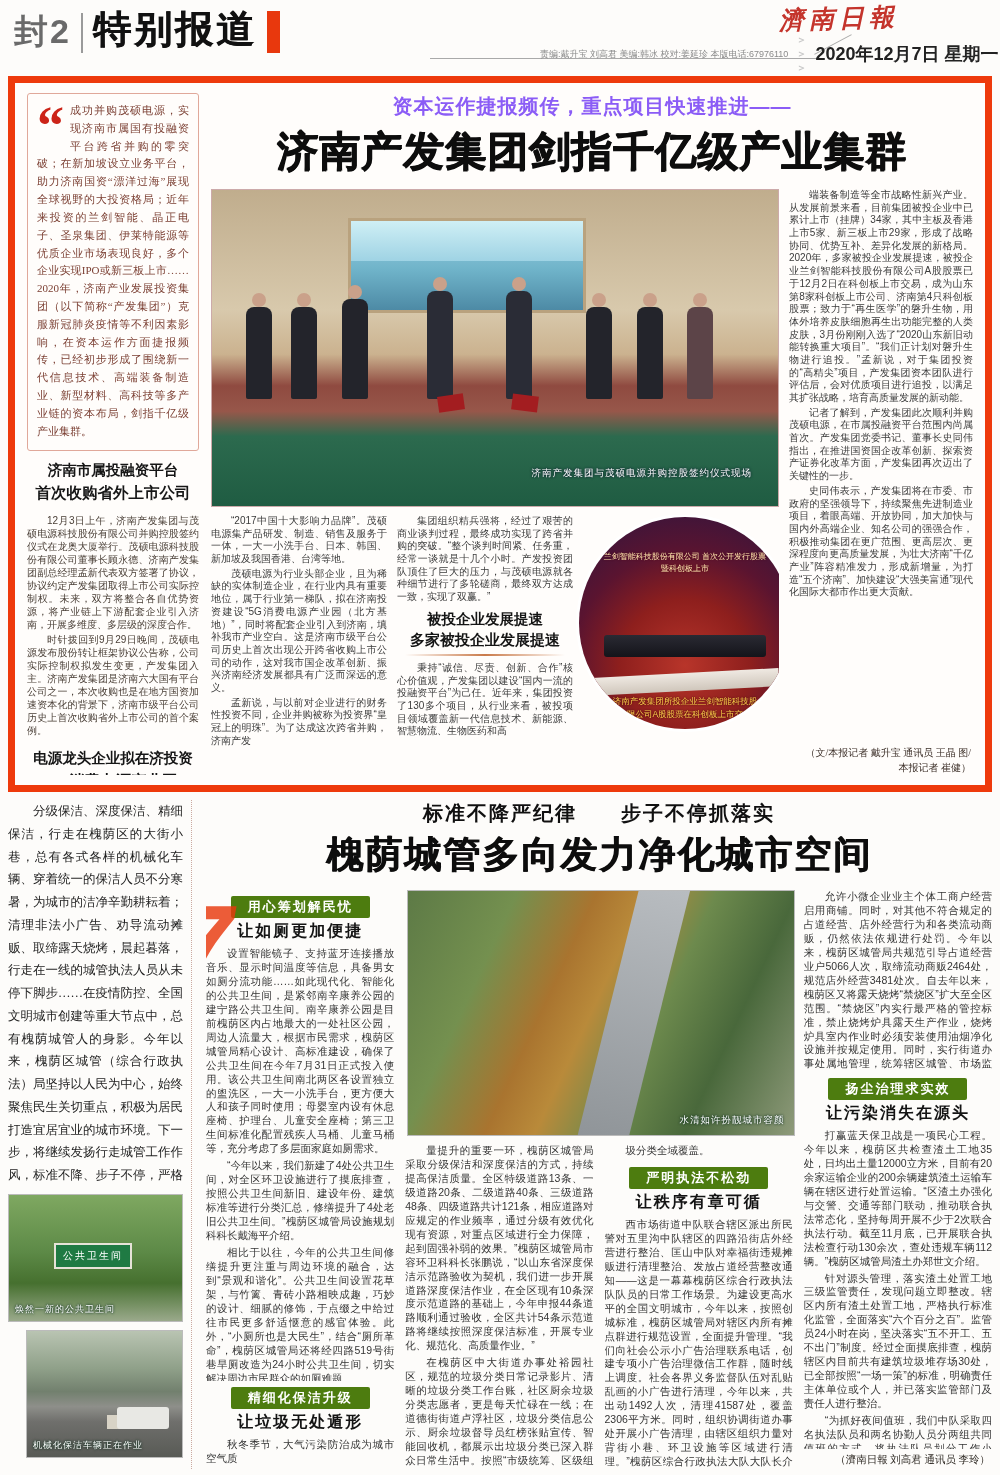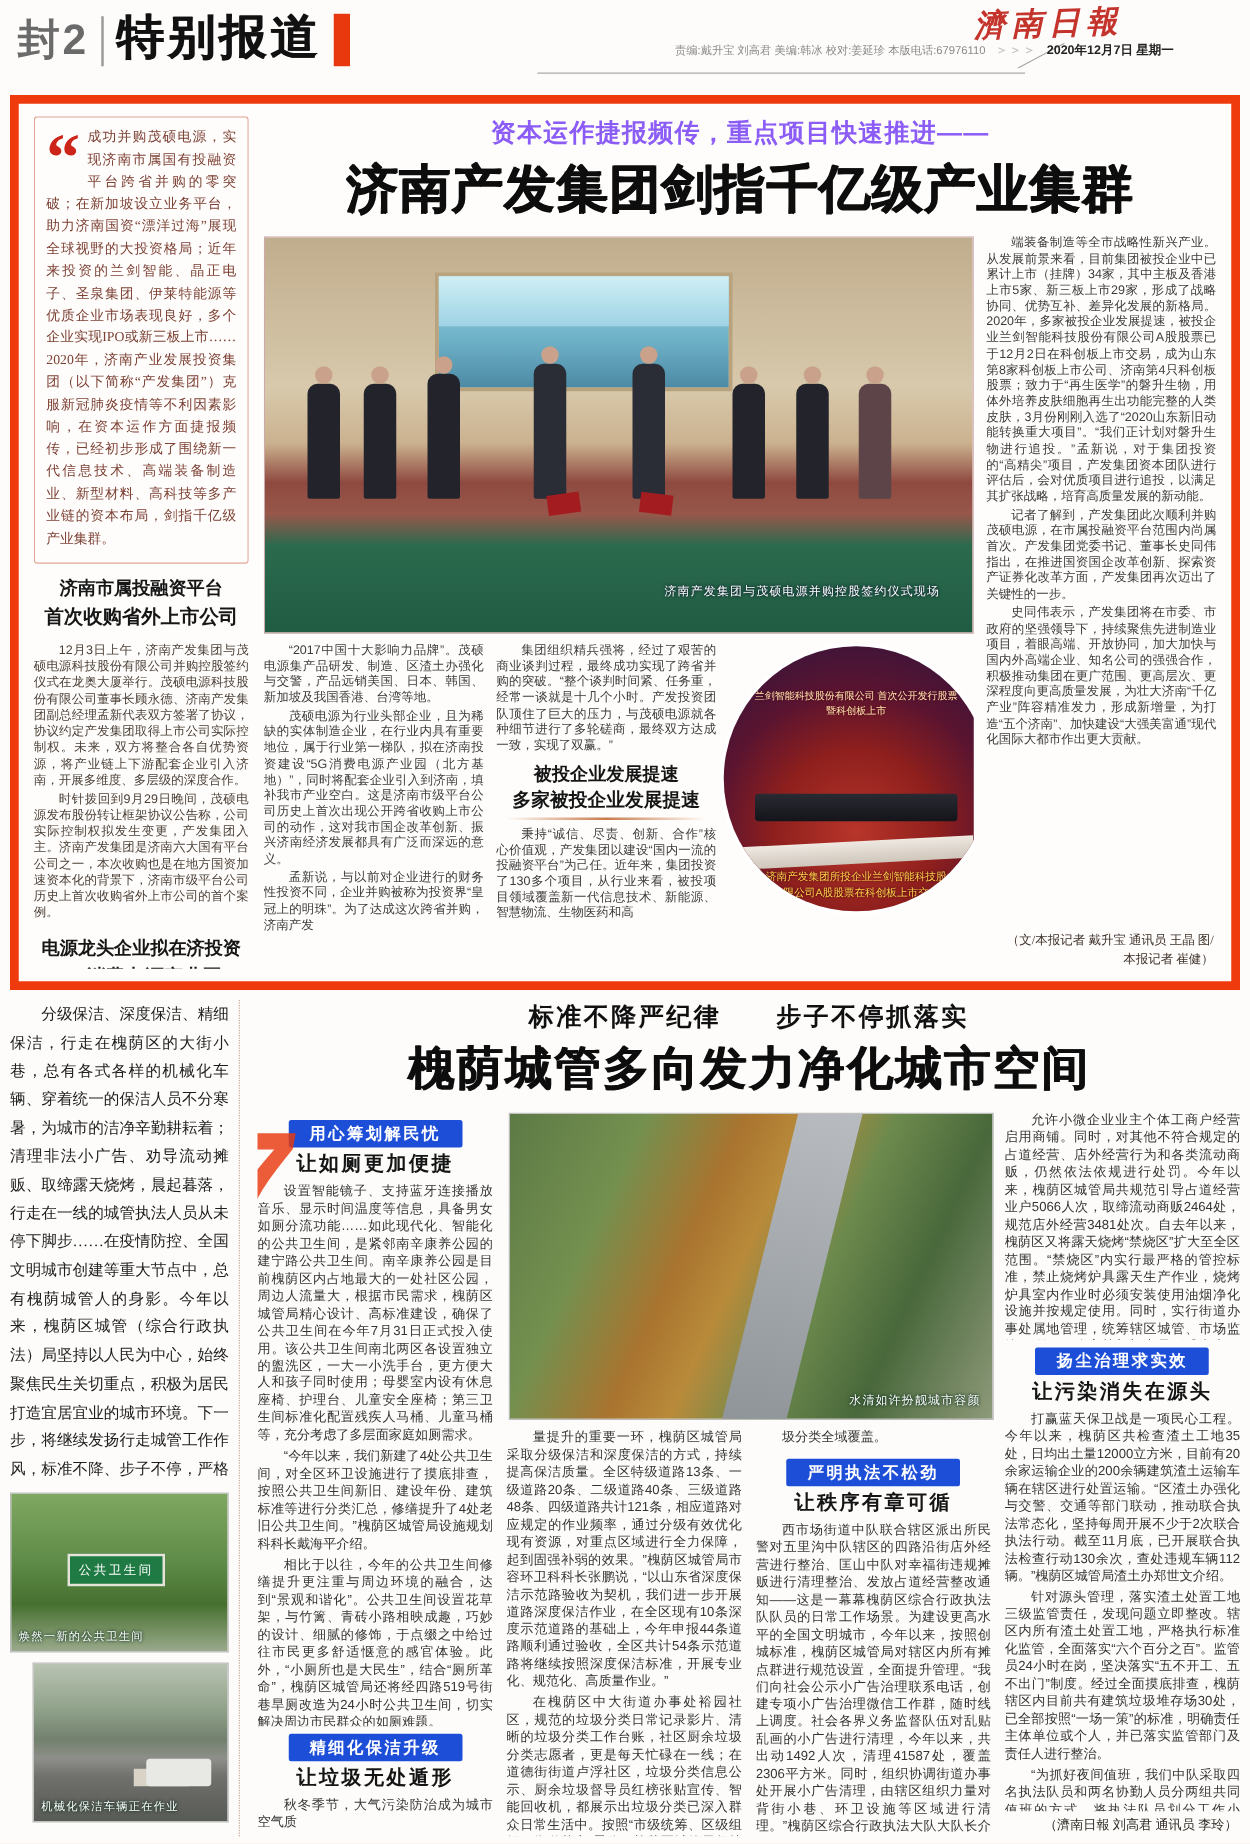--- a/index.html
+++ b/index.html
@@ -12,21 +12,21 @@
   .pageno { font-size:34px; color:#6a6a6a; font-weight:bold; letter-spacing:2px; }
   .hdr-div { width:2px; height:40px; background:#9a9a9a; margin-bottom:2px; }
   .secname { font-size:38px; font-weight:900; color:#111; font-family:"Liberation Serif","DejaVu Serif",serif; letter-spacing:3px; text-shadow:0.8px 0 #111; }
   .redblock { width:13px; height:42px; background:#e8380d; margin-bottom:2px; }
   .hdr-line1 { position:absolute; left:430px; top:58px; width:390px; height:1px; background:#a9a9a9; }
   .hdr-line2 { position:absolute; left:812px; top:44px; width:42px; height:1px; background:#a9a9a9; transform:rotate(-28deg); }
   .paper-name { position:absolute; right:18px; top:2px; font-family:"Liberation Serif","DejaVu Serif",serif; font-style:italic; font-weight:bold; font-size:25px; color:#c4342c; letter-spacing:5px; transform:rotate(-2deg); }
   .credit-line { position:absolute; left:540px; top:33px; width:450px; display:flex; align-items:center; gap:8px; }
   .credit-txt { font-size:9px; color:#8a8a8a; white-space:nowrap; }
   .arrows { font-size:10px; color:#c9c9c9; letter-spacing:1px; font-weight:bold; }
-  .date-txt { font-size:10px; color:#222; font-weight:bold; white-space:nowrap; }
+  .date-txt { font-size:18px; color:#222; font-weight:bold; white-space:nowrap; }
 
   
   .redbox { position:absolute; left:8px; top:76px; width:984px; height:716px; border:7px solid #ee3a0c; background:#fffdfb; padding:10px 12px; display:flex; gap:12px; }
   .rail { width:172px; flex:none; display:flex; flex-direction:column; overflow:hidden; }
   .quotebox { border:1px solid #e0a89a; border-radius:3px; padding:8px 9px 10px; position:relative; }
   .qmark { font-size:54px; line-height:0.6; color:#cc2418; font-family:"Liberation Serif",serif; font-weight:bold; float:left; margin:8px 6px 0 0; }
   .qtext { font-family:"Liberation Serif","DejaVu Serif",serif; font-size:11px; line-height:1.62; color:#7c4034; text-align:justify; }
   .railsec-h1 { margin-top:10px; text-align:center; font-weight:bold; font-size:14.5px; color:#161616; }
   .railsec-h2 { text-align:center; font-weight:bold; font-size:15.5px; color:#161616; margin-top:3px; }
   .railrule { height:2px; margin:4px 8px 6px; background:linear-gradient(90deg, rgba(201,122,74,0), #c97a4a, rgba(201,122,74,0)); }
@@ -80,21 +80,21 @@
   .smcap { position:absolute; left:6px; bottom:5px; color:#fff; font-size:9px; letter-spacing:1px; text-shadow:0 0 3px #132, 0 0 2px #132; }
 
   .bmain { flex:1; position:relative; display:flex; flex-direction:column; overflow:hidden; }
   .seven { position:absolute; left:-36px; top:88px; font-size:116px; font-weight:bold; color:rgba(232,56,13,0.82); transform:skewX(-10deg); font-family:"Liberation Sans",sans-serif; line-height:1; z-index:3; }
   .bkicker { text-align:center; font-size:20px; font-weight:bold; color:#101010; letter-spacing:2px; }
   .bheadline { text-align:center; font-size:37px; font-weight:900; color:#0d0d0d; font-family:"Liberation Serif","DejaVu Serif",serif; letter-spacing:2px; text-shadow:1px 0 #0d0d0d; margin:3px 0 10px; }
   .bgrid { position:relative; flex:1; display:flex; gap:11px; overflow:hidden; }
   .bcol { flex:1; overflow:hidden; display:flex; flex-direction:column; }
   .bcol .grow { flex:1; overflow:hidden; }
   .bbp { font-size:10.5px; line-height:1.33; text-align:justify; text-indent:2em; color:#343434; margin-bottom:3px; }
-  .redtag { display:block; width:fit-content; margin:6px auto 3px; background:#1d4ed8; color:#fff; font-weight:bold; font-size:13px; letter-spacing:2px; padding:2px 17px; border-radius:2px;text-align:center; }
+  .redtag { display:block; width:fit-content; margin:6px auto 3px; background:#4d7c0f; color:#fff; font-weight:bold; font-size:13px; letter-spacing:2px; padding:2px 17px; border-radius:2px;text-align:center; }
   .bsub { text-align:center; font-weight:bold; font-size:16px; color:#141414; letter-spacing:2px; margin-bottom:5px; }
   .bphoto { position:absolute; left:25.6%; top:0; width:49.4%; height:246px; overflow:hidden; border:1px solid #bbb; z-index:2;
       background: linear-gradient(115deg, #5d7a46 0%, #74904f 22%, #a9742f 38%, #b98a3a 48%, #6d8a4d 62%, #49683b 78%, #8e9a7a 100%); }
   .broad { position:absolute; left:52%; top:-6%; width:13%; height:112%; background:linear-gradient(#b9bdc1,#8f9498); transform:rotate(14deg); }
   .bphoto-cap { position:absolute; right:10px; bottom:8px; color:#fff; font-size:9.5px; letter-spacing:1px; text-shadow:0 0 3px #132,0 0 2px #132; }
   .padtop { padding-top:254px; }
   .bcredit { text-align:right; font-size:10.5px; color:#2f2a24; font-family:"Liberation Serif",serif; padding:4px 2px 2px 0; }
 </style>
 </head>
 <body>
@@ -154,21 +154,21 @@
             <div class="person p6"></div>
             <div class="person p7"></div>
             <div class="person p8"></div>
             <div class="folder f1"></div>
             <div class="folder f2"></div>
             <div class="photo-cap">济南产发集团与茂硕电源并购控股签约仪式现场</div>
           </div>
 
           <div class="subcols">
             <div class="subcol">
-              <p class="bp">“2017中国十大影响力品牌”。茂硕电源集产品研发、制造、区渣土办强化与交警，产品远销美国、日本、韩国、新加坡及我国香港、台湾等地。</p>
+              <p class="bp">“2017中国十大影响力品牌”。茂硕电源集产品研发、制造、销售及服务于一体，一大一小洗手台、日本、韩国、新加坡及我国香港、台湾等地。</p>
               <p class="bp">茂硕电源为行业头部企业，且为稀缺的实体制造企业，在行业内具有重要地位，属于行业第一梯队，拟在济南投资建设“5G消费电源产业园（北方基地）”，同时将配套企业引入到济南，填补我市产业空白。这是济南市级平台公司历史上首次出现公开跨省收购上市公司的动作，这对我市国企改革创新、振兴济南经济发展都具有广泛而深远的意义。</p>
               <p class="bp">孟新说，与以前对企业进行的财务性投资不同，企业并购被称为投资界“皇冠上的明珠”。为了达成这次跨省并购，济南产发</p>
             </div>
             <div class="subcol">
               <p class="bp">集团组织精兵强将，经过了艰苦的商业谈判过程，最终成功实现了跨省并购的突破。“整个谈判时间紧、任务重，经常一谈就是十几个小时。产发投资团队顶住了巨大的压力，与茂硕电源就各种细节进行了多轮磋商，最终双方达成一致，实现了双赢。”</p>
               <div class="sechead">被投企业发展提速</div>
               <div class="sechead2">多家被投企业发展提速</div>
               <div class="railrule"></div>
               <p class="bp">秉持“诚信、尽责、创新、合作”核心价值观，产发集团以建设“国内一流的投融资平台”为己任。近年来，集团投资了130多个项目，从行业来看，被投项目领域覆盖新一代信息技术、新能源、智慧物流、生物医药和高</p>
             </div>

